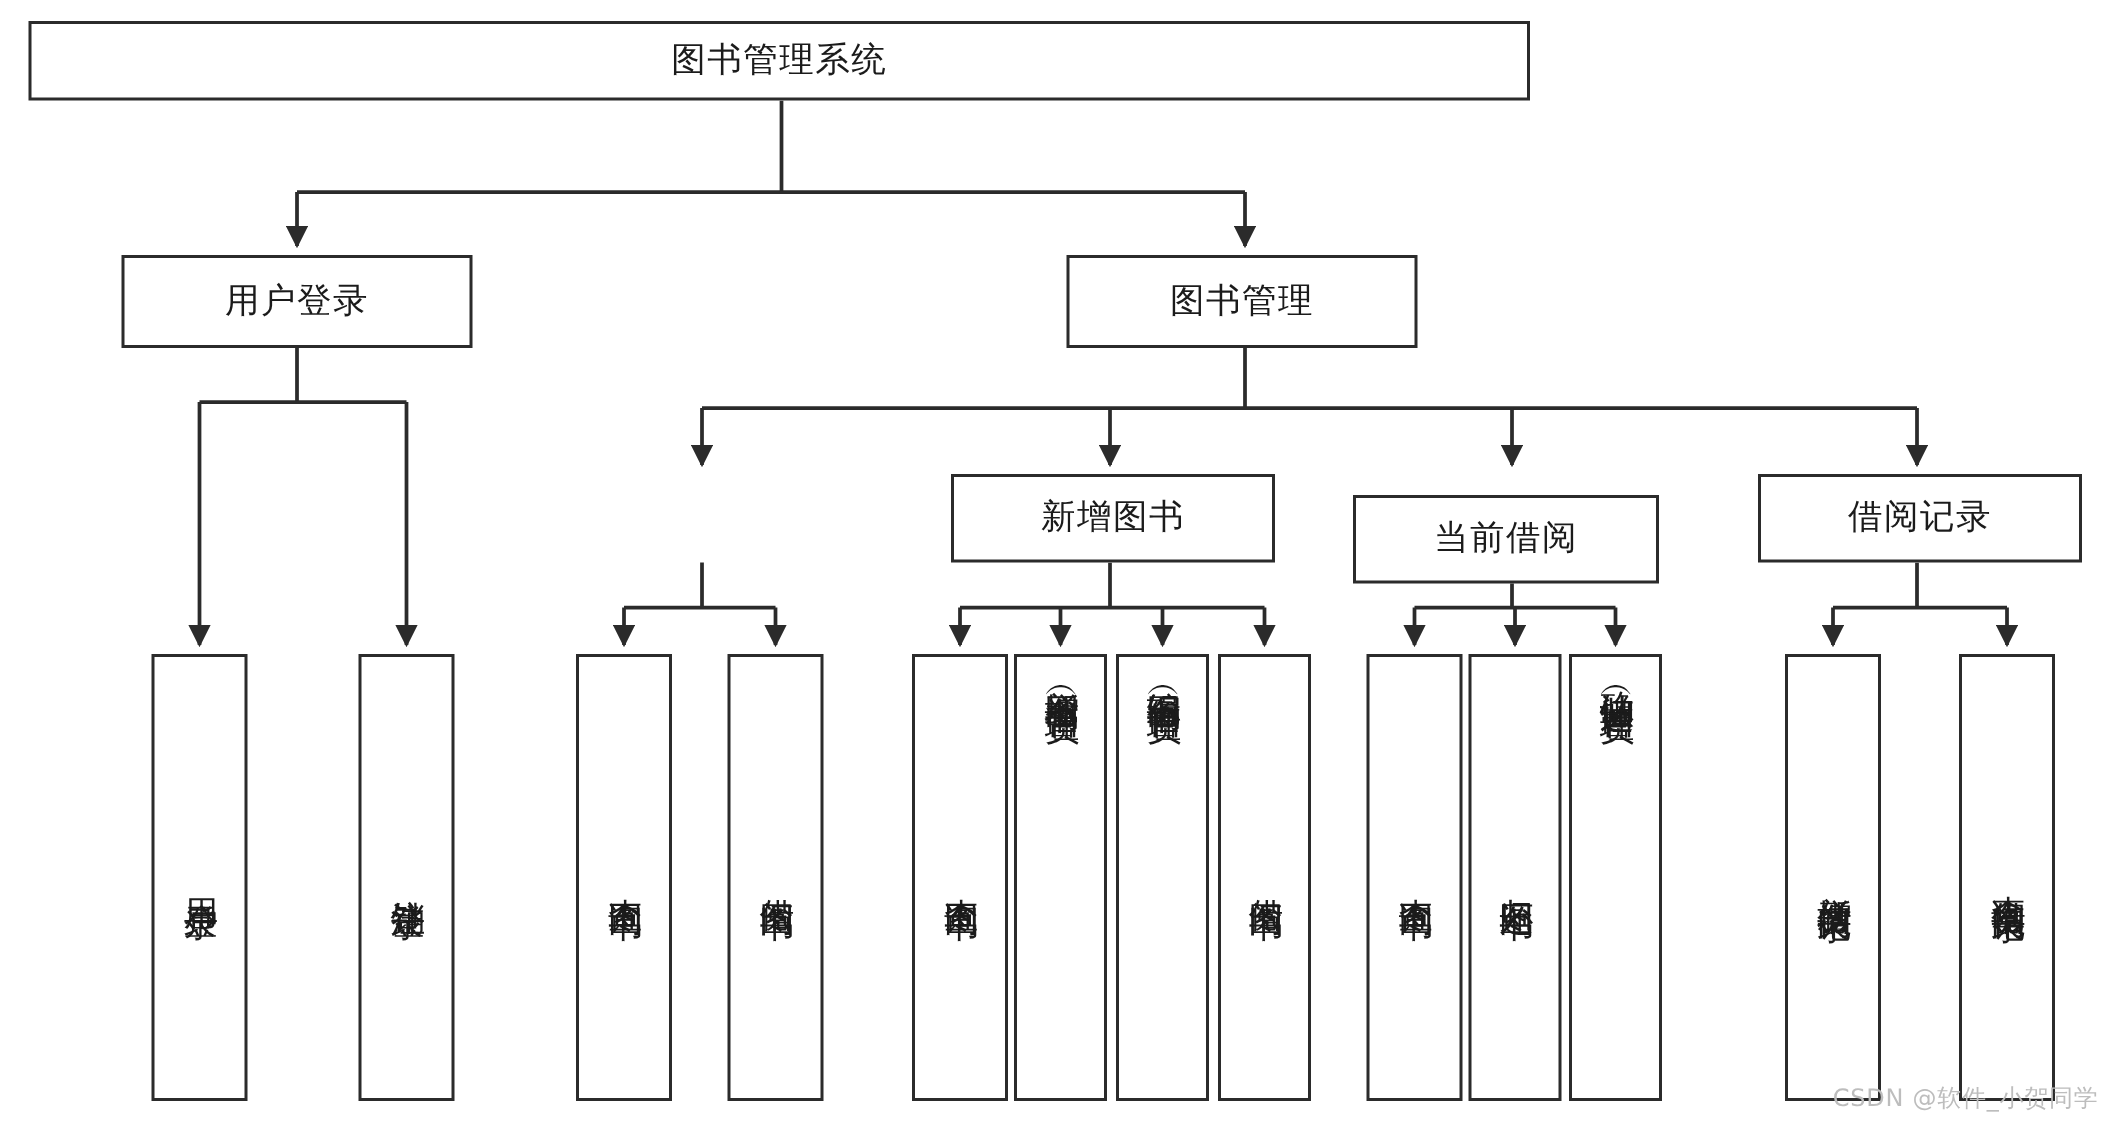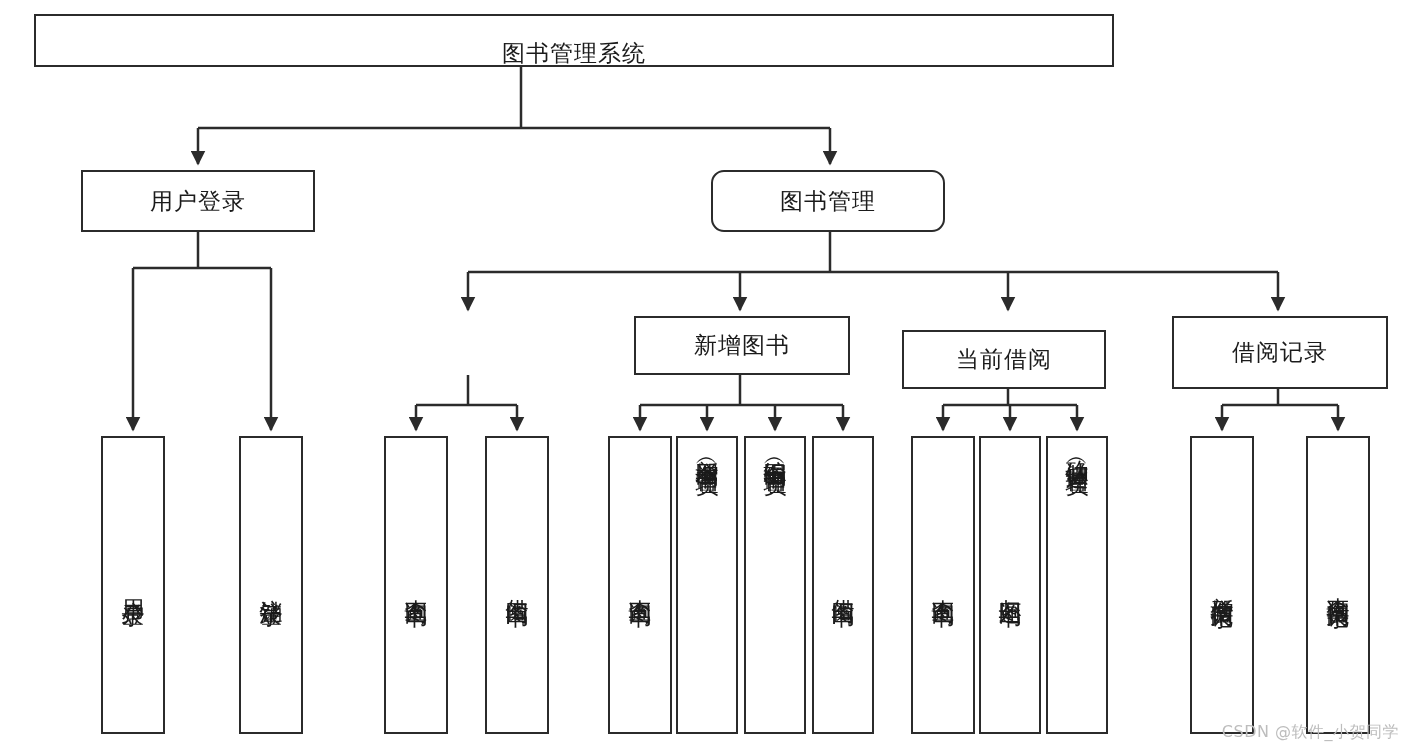--- a/index.html
+++ b/index.html
@@ -121,38 +121,38 @@
       <path d="M 1010 405 L 1010 430" marker-end="url(#arrow)"></path>
       <path d="M 1077 405 L 1077 430" marker-end="url(#arrow)"></path>
 
       <path d="M 1278 375 L 1278 405"></path>
       <path d="M 1222 405 L 1338 405"></path>
       <path d="M 1222 405 L 1222 430" marker-end="url(#arrow)"></path>
       <path d="M 1338 405 L 1338 430" marker-end="url(#arrow)"></path>
     </g>
   </svg>
 
-  <div class="node level0" style="left:34px; top:14px; width:1080px; height:53px;align-items:flex-end;">
+  <div class="node level0" style="left:19px; top:14px; width:1001px; height:53px;">
     <span class="node-label">图书管理系统</span>
   </div>
 
   <div class="node" style="left:81px; top:170px; width:234px; height:62px;">
     <span class="node-label">用户登录</span>
   </div>
-  <div class="node" style="left:711px; top:170px; width:234px; height:62px;border-radius:13px;">
+  <div class="node" style="left:711px; top:170px; width:234px; height:62px;">
     <span class="node-label">图书管理</span>
   </div>
 
   <div class="node" style="left:634px; top:316px; width:216px; height:59px;">
     <span class="node-label">新增图书</span>
   </div>
   <div class="node" style="left:902px; top:330px; width:204px; height:59px;">
     <span class="node-label">当前借阅</span>
   </div>
-  <div class="node" style="left:1172px; top:316px; width:216px; height:73px;">
+  <div class="node" style="left:1172px; top:316px; width:216px; height:59px;">
     <span class="node-label">借阅记录</span>
   </div>
 
   <div class="node leaf centered" style="left:101px; top:436px; width:64px; height:298px;">
     <span class="node-label">用户登录</span>
   </div>
   <div class="node leaf centered" style="left:239px; top:436px; width:64px; height:298px;">
     <span class="node-label">注销登录</span>
   </div>
 

